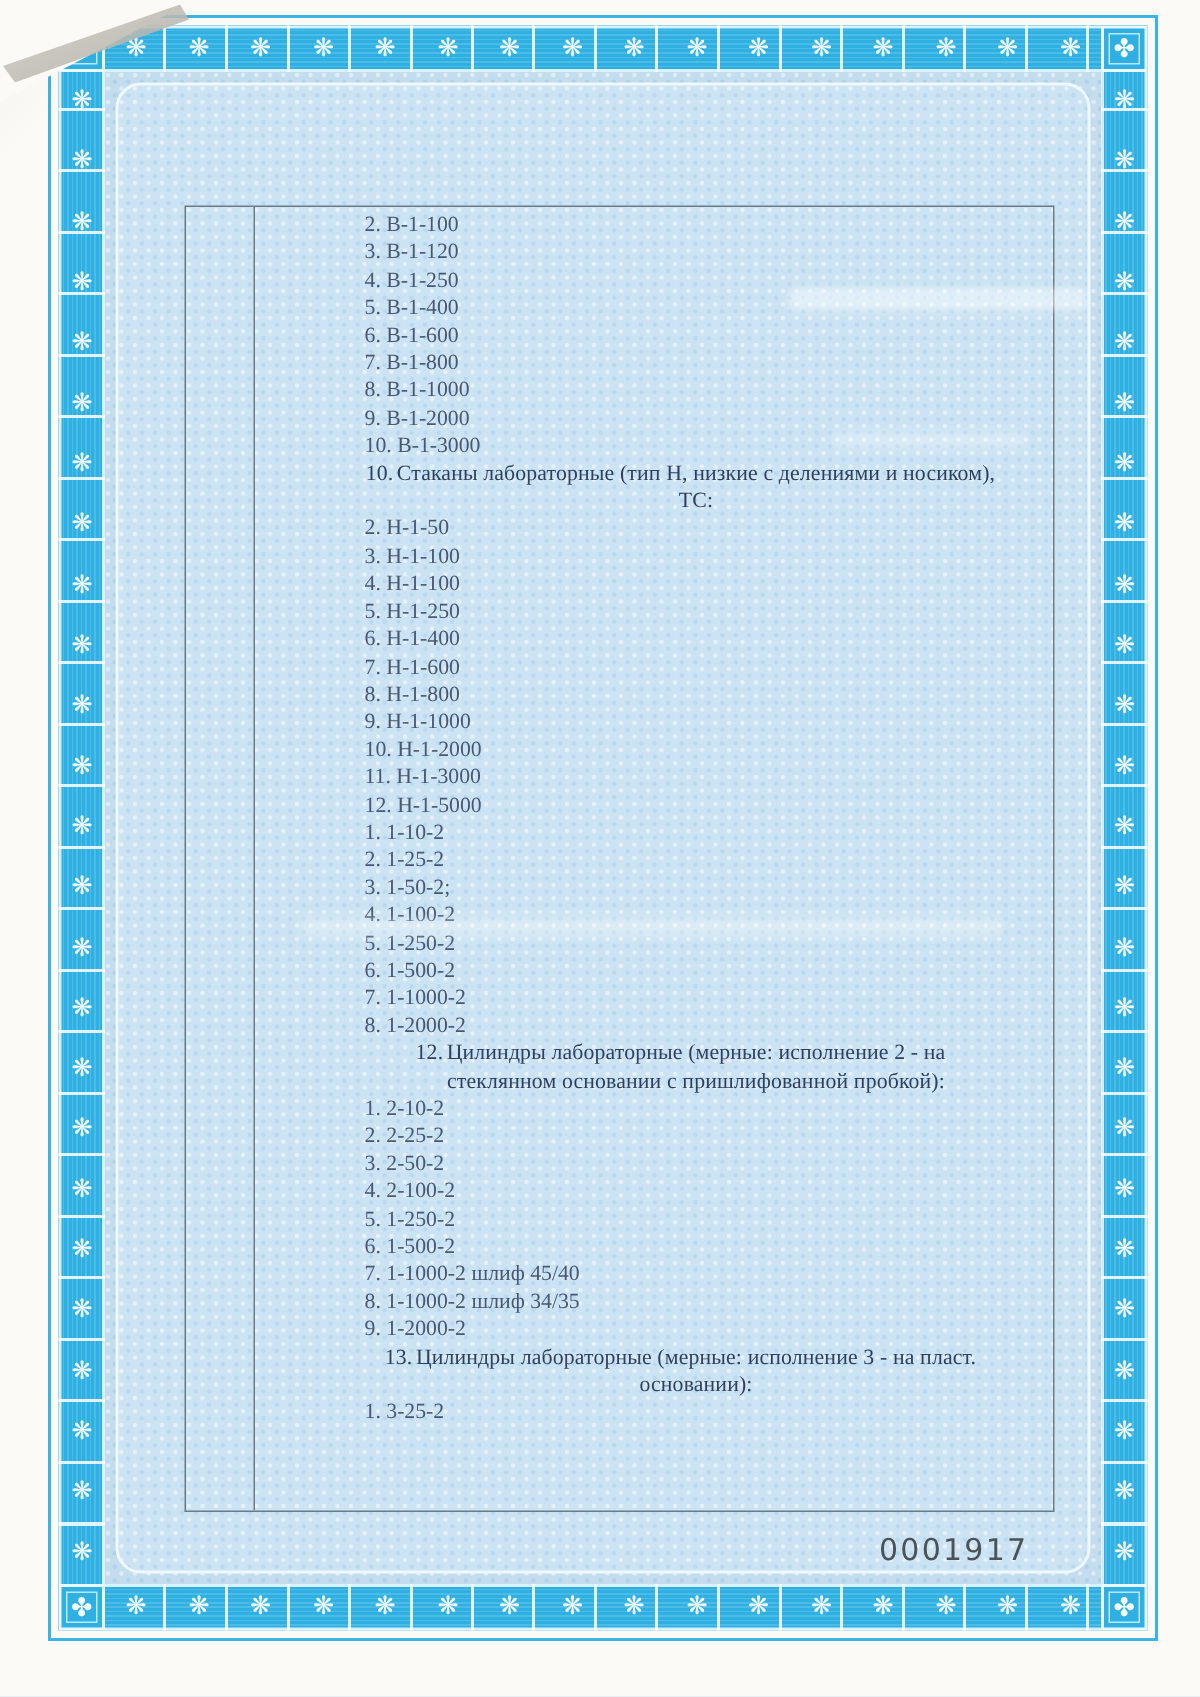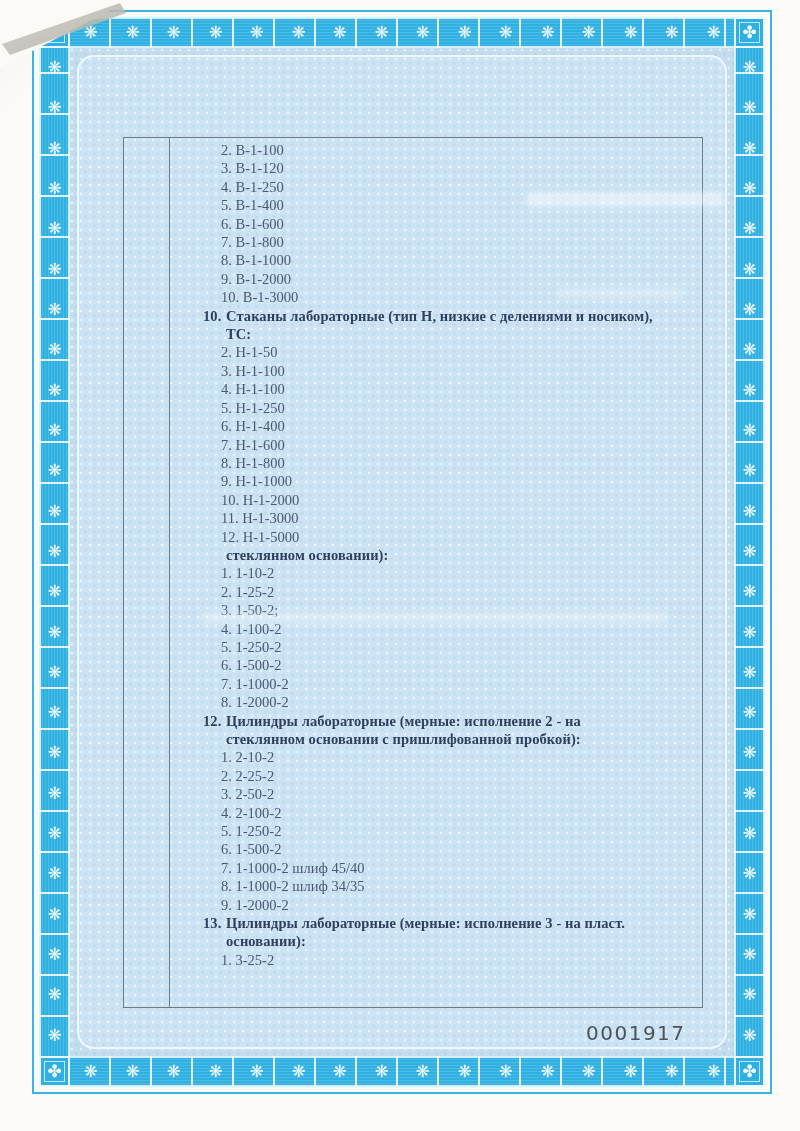--- a/index.html
+++ b/index.html
@@ -84,26 +84,27 @@
     position:absolute;left:45px;top:0;right:0;bottom:0;
     padding-top:3px;
     overflow:hidden;
   }
   .line{
     font-size:14.5px;
     line-height:18.4px;
     color:#495870;
     white-space:nowrap;
   }
-  .sub-line{padding-left:52px;}
+  .sub-line{padding-left:74px;}
   .header-line{
     padding-left:57px;
-    font-weight:bold;
+    font-weight:normal;
     color:#303f5c;
     letter-spacing:.1px;
+    text-align:center;
   }
   .hnum{display:inline-block;width:23px;margin-left:-23px;}
 
   
   .serial{
     position:absolute;left:586px;top:1021px;z-index:4;
     font-family:"DejaVu Sans", sans-serif;
     font-size:20px;
     letter-spacing:1.5px;
     color:#4c5257;
@@ -260,21 +261,20 @@
         <div class="line sub-line">3. Н-1-100</div>
         <div class="line sub-line">4. Н-1-100</div>
         <div class="line sub-line">5. Н-1-250</div>
         <div class="line sub-line">6. Н-1-400</div>
         <div class="line sub-line">7. Н-1-600</div>
         <div class="line sub-line">8. Н-1-800</div>
         <div class="line sub-line">9. Н-1-1000</div>
         <div class="line sub-line">10. Н-1-2000</div>
         <div class="line sub-line">11. Н-1-3000</div>
         <div class="line sub-line">12. Н-1-5000</div>
-        <div class="line header-line">стеклянном основании):</div>
         <div class="line sub-line">1. 1-10-2</div>
         <div class="line sub-line">2. 1-25-2</div>
         <div class="line sub-line">3. 1-50-2;</div>
         <div class="line sub-line">4. 1-100-2</div>
         <div class="line sub-line">5. 1-250-2</div>
         <div class="line sub-line">6. 1-500-2</div>
         <div class="line sub-line">7. 1-1000-2</div>
         <div class="line sub-line">8. 1-2000-2</div>
         <div class="line header-line"><span class="hnum">12.</span>Цилиндры лабораторные (мерные: исполнение 2 - на</div>
         <div class="line header-line">стеклянном основании с пришлифованной пробкой):</div>

